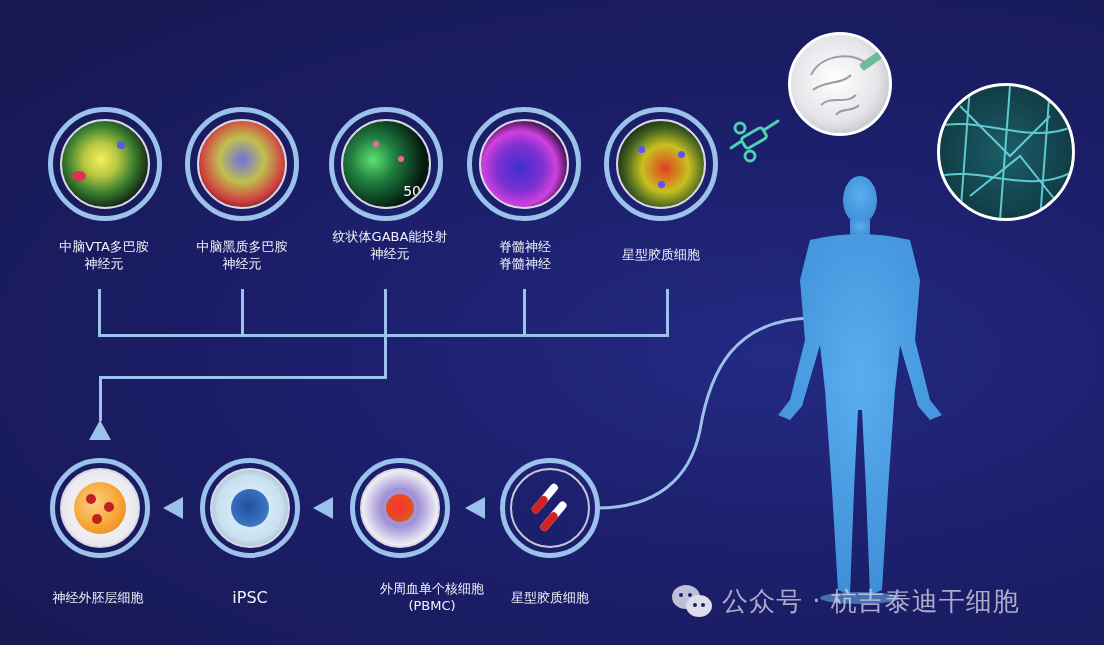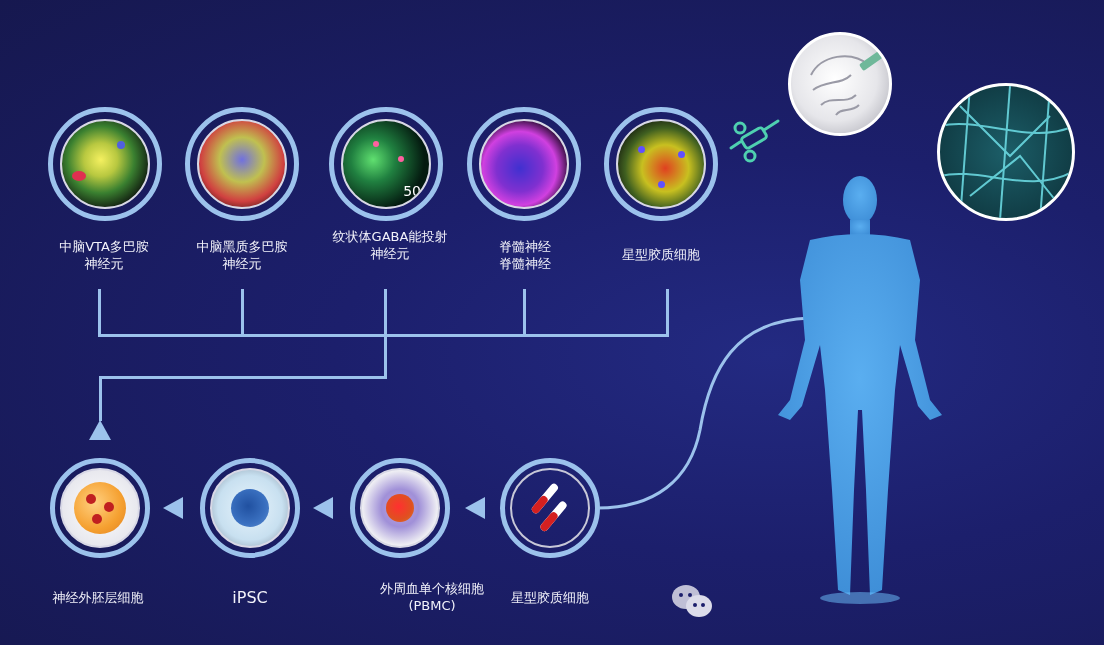--- a/index.html
+++ b/index.html
@@ -209,13 +209,14 @@
 
 <div class="watermark">
   <svg width="44" height="36" viewBox="0 0 44 36">
     <ellipse cx="16" cy="14" rx="14" ry="12" fill="#dcdcea" opacity="0.85"></ellipse>
     <ellipse cx="29" cy="23" rx="13" ry="11" fill="#dcdcea"></ellipse>
     <circle cx="11" cy="12" r="2" fill="#1c1f6c"></circle>
     <circle cx="20" cy="12" r="2" fill="#1c1f6c"></circle>
     <circle cx="25" cy="22" r="2" fill="#1c1f6c"></circle>
     <circle cx="33" cy="22" r="2" fill="#1c1f6c"></circle>
   </svg>
+  <span>公众号 · 杭吉泰迪干细胞</span>
 </div>
 
 </body></html>

